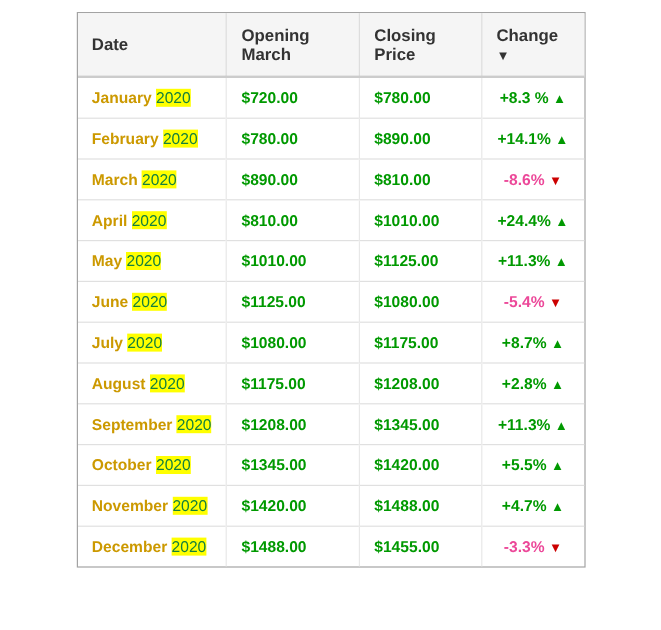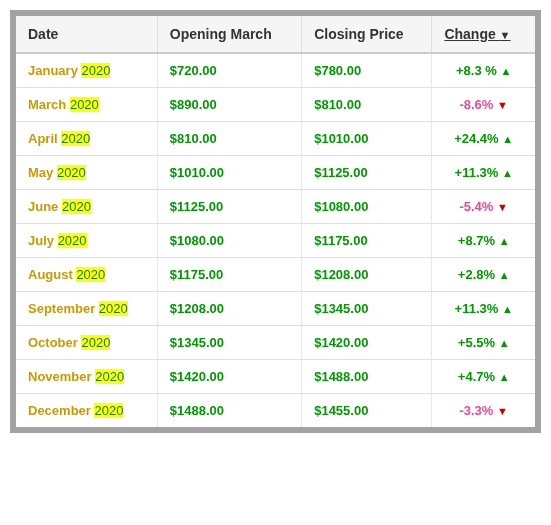--- a/index.html
+++ b/index.html
@@ -12,23 +12,23 @@
       font-family: Arial, sans-serif;
       background: #fff;
       display: flex;
       justify-content: center;
       align-items: flex-start;
       width: 551px;
       min-height: 525px;
     }
 
     .table-container {
-      width: 531px;
+      width: 424px;
       margin: 10px;
-      border: 6px solid #a3a3a3;
+      border: 1px solid #a3a3a3;
     }
 
     table {
       width: 100%;
       border-collapse: collapse;
     }
 
     thead tr {
       background-color: #f5f5f5;
       border-bottom: 2px solid #ccc;
@@ -38,21 +38,20 @@
       padding: 10px 12px;
       text-align: left;
       font-weight: bold;
       font-size: 14px;
       color: #333;
       border-right: 1px solid #ddd;
     }
 
     thead th:last-child {
       border-right: none;
-      text-decoration: underline;
     }
 
     tbody tr {
       border-bottom: 1px solid #e0e0e0;
     }
 
     tbody tr:last-child {
       border-bottom: none;
     }
 
@@ -123,20 +122,26 @@
       </tr>
     </thead>
     <tbody id="table-body">
     <tr>
           <td class="date-cell">January <span class="year-highlight">2020</span></td>
           <td class="price-cell">$720.00</td>
           <td class="price-cell">$780.00</td>
           <td><span class="change-positive">+8.3 %</span> <span class="arrow-up">▲</span></td>
         </tr>
         <tr>
+          <td class="date-cell">February <span class="year-highlight">2020</span></td>
+          <td class="price-cell">$780.00</td>
+          <td class="price-cell">$890.00</td>
+          <td><span class="change-positive">+14.1%</span> <span class="arrow-up">▲</span></td>
+        </tr>
+        <tr>
           <td class="date-cell">March <span class="year-highlight">2020</span></td>
           <td class="price-cell">$890.00</td>
           <td class="price-cell">$810.00</td>
           <td><span class="change-negative">-8.6%</span> <span class="arrow-down">▼</span></td>
         </tr>
         <tr>
           <td class="date-cell">April <span class="year-highlight">2020</span></td>
           <td class="price-cell">$810.00</td>
           <td class="price-cell">$1010.00</td>
           <td><span class="change-positive">+24.4%</span> <span class="arrow-up">▲</span></td>

